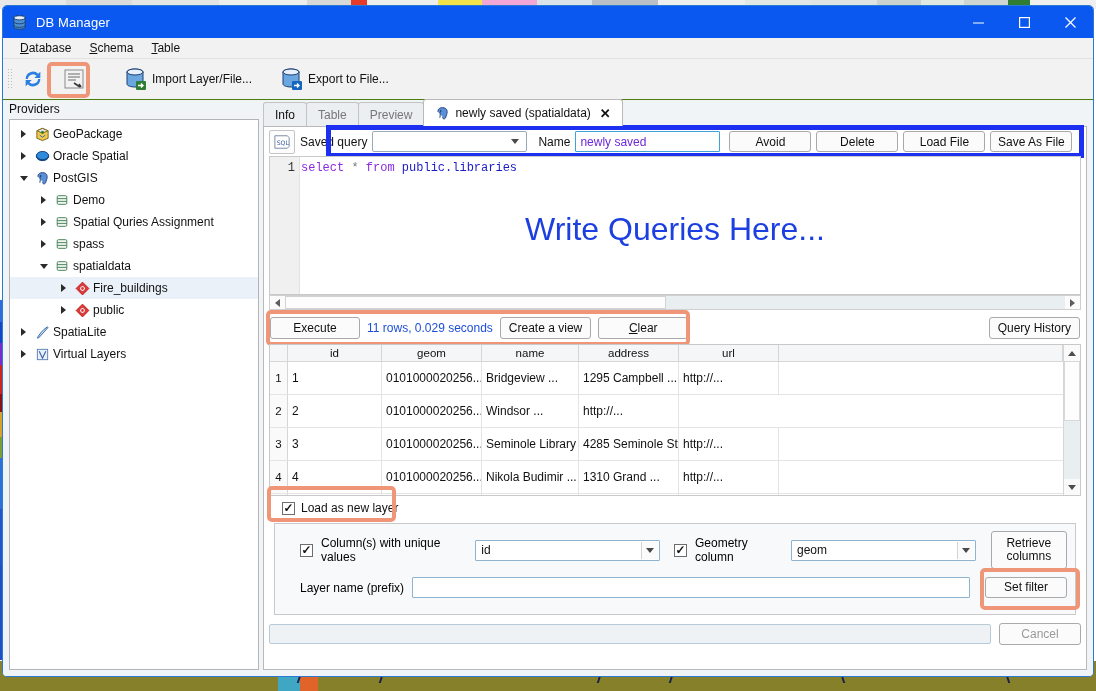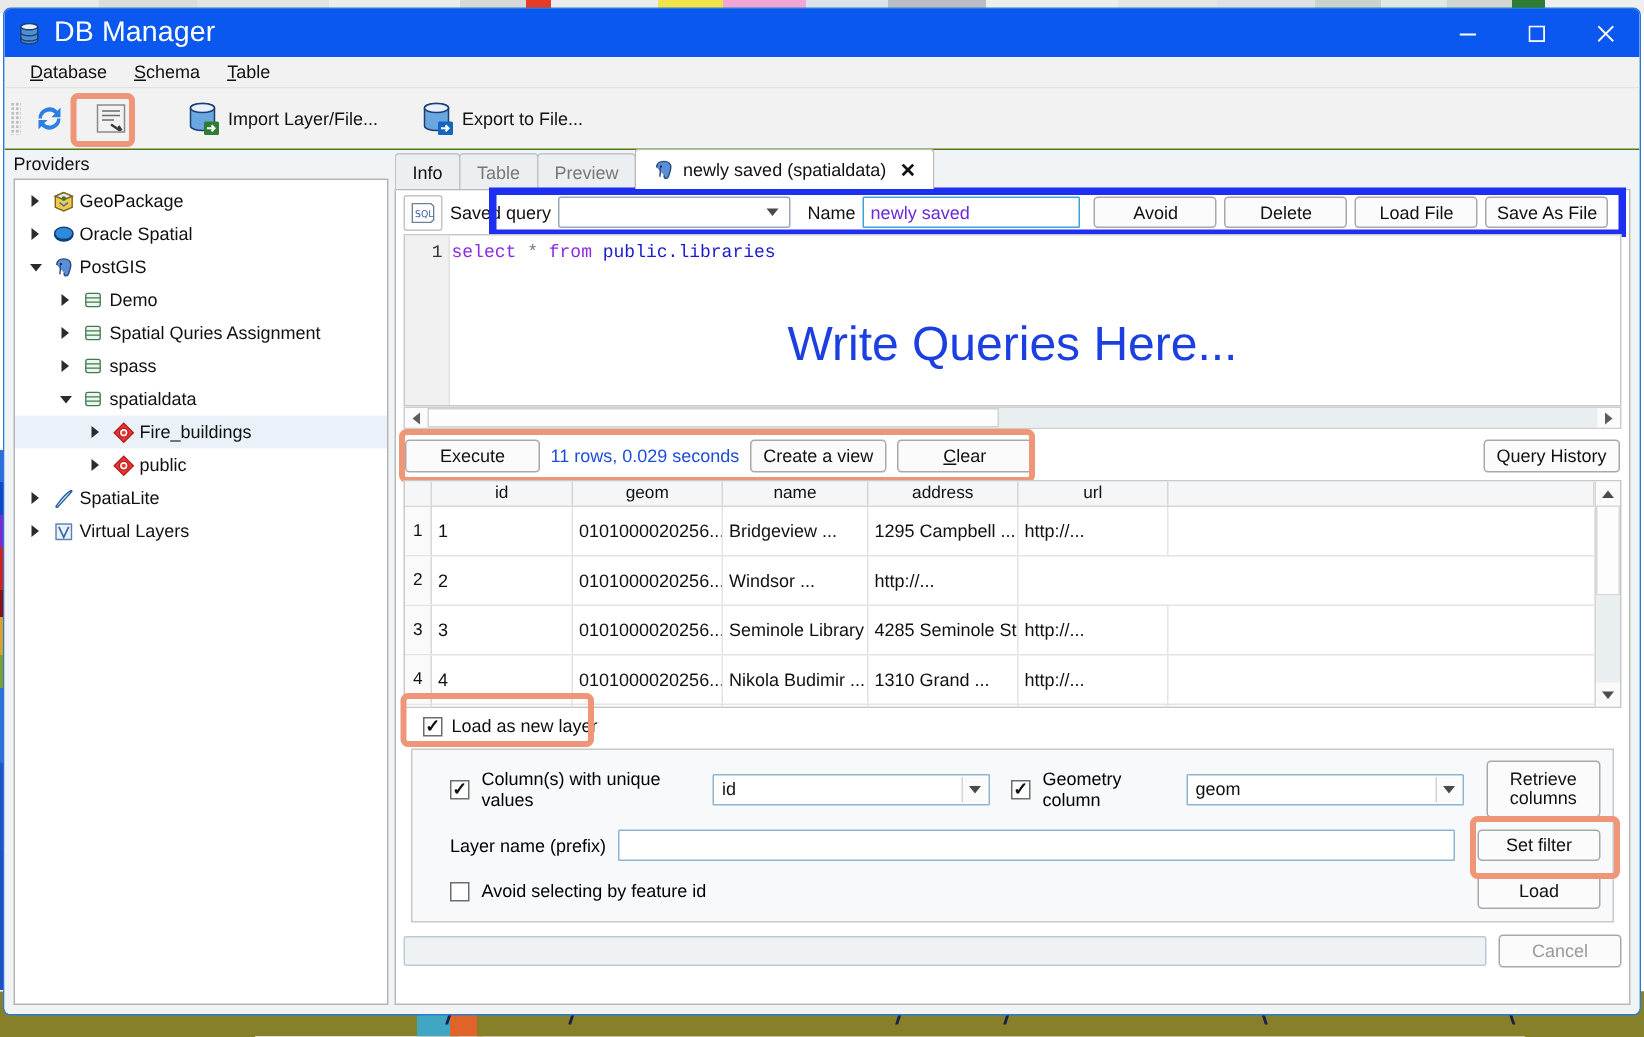--- a/index.html
+++ b/index.html
@@ -46,21 +46,21 @@
     display:flex; flex-direction:column;
   }
 
   
   #title-bar {
     height:32px; background:#0a58f0; color:#ffffff;
     display:flex; align-items:center; flex:none;
     position:relative;
   }
   #title-bar .t-icon { margin-left:9px; margin-right:9px; display:flex; }
-  #title-bar .t-text { font-size:19px; letter-spacing:.1px; }
+  #title-bar .t-text { font-size:13px; letter-spacing:.1px; }
   .win-controls { position:absolute; right:0; top:0; height:32px; display:flex; }
   .win-btn {
     width:46px; height:32px; display:flex; align-items:center; justify-content:center;
     color:#fff; font-size:13px;
   }
 
   
   #menu-bar {
     height:21px; background:#f2f2f2; display:flex; align-items:center;
     padding-left:8px; flex:none; border-bottom:1px solid #e2e2e2;
@@ -627,26 +627,20 @@
                   </span>
               </div>
               <div class="btn2" style="width:82px;height:38px;margin-left:7px;white-space:pre-line;" id="retrieve-btn">Retrieve
 columns</div>
             </div>
             <div class="opt-line">
               <span style="margin-left:17px;">Layer name (prefix)</span>
               <div class="sel-box" style="flex:1;"></div>
               <div class="btn2" style="width:82px;height:21px;margin-left:7px;">Set filter</div>
             </div>
-            <div class="opt-line" style="margin-bottom:0;">
-              <span class="chk" style="margin-left:17px;"></span>
-              <span>Avoid selecting by feature id</span>
-              <div style="flex:1"></div>
-              <div class="btn2" style="width:82px;height:24px;margin-right:0;">Load</div>
-            </div>
             <div class="hl-box" style="right:-5px; top:44px; width:100px; height:42px;"></div>
           </div>
         </div>
 
         <div id="progress-row">
           <div id="progress"></div>
           <div class="btn" style="width:82px;height:22px;color:#9a9a9a;">Cancel</div>
         </div>
 
         <div id="status-strip"></div>

